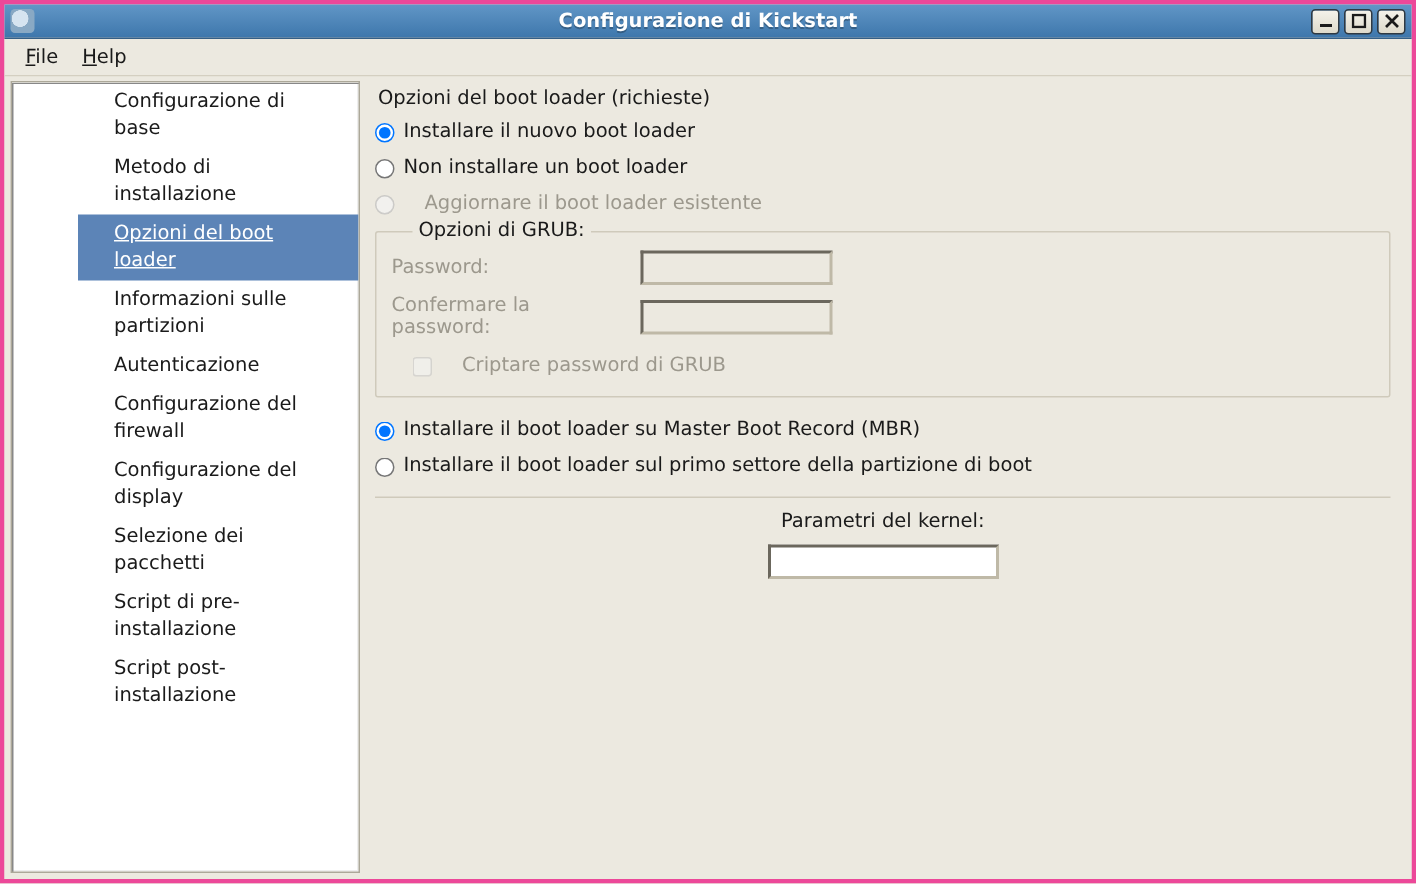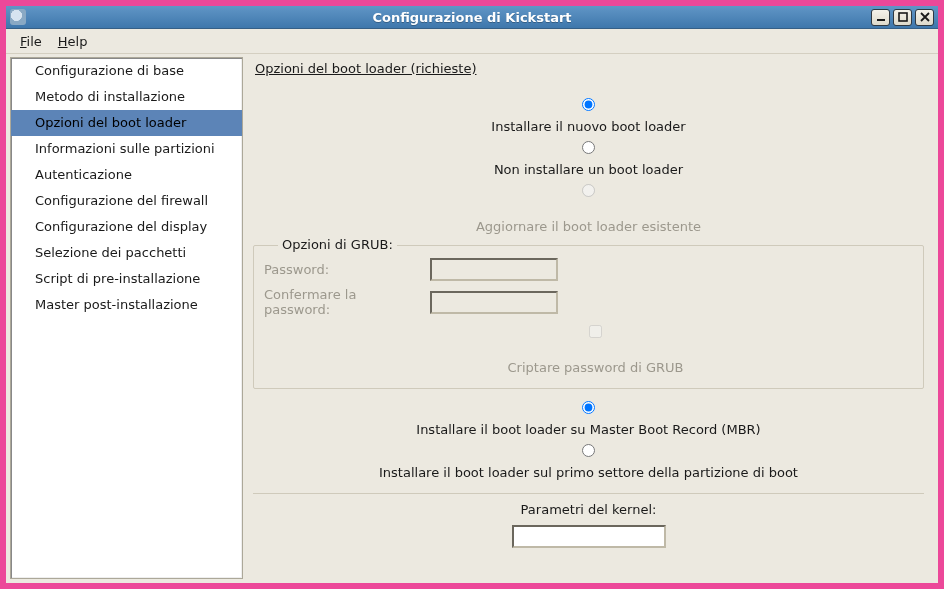--- a/index.html
+++ b/index.html
@@ -10,21 +10,21 @@
     background: #ece9e0;
     color: #1a1a1a;
   }
 
   
   .window {
     width: 944px;
     height: 589px;
     display: flex;
     flex-direction: column;
-    border: 6px solid #ec4899;
+    border: 3px solid #ec4899;
   }
   .titlebar {
     height: 23px;
     background: linear-gradient(to bottom, #6196c6 0%, #3e77ac 100%);
     display:flex;
     align-items:center;
     color:#fff;
     font-weight:bold;
     font-size:13px;
     border-bottom:1px solid #355f86;
@@ -85,52 +85,52 @@
     width:233px;
     background:#fff;
     border:1px solid #aca899;
     box-shadow: inset 1px 1px 0 #888, inset -1px -1px 0 #eee;
     overflow:hidden;
   }
   .sidebar .row{
     padding:4px 24px;
     line-height:18px;
     cursor:pointer;
+    margin-left:44px;
   }
   .sidebar .row.selected{
     background:#5c84b7;
-    color:#000000;
+    color:#ffffff;
+    text-decoration:underline;
   }
 
   .content{
     flex:1;
     padding:4px 10px 4px 6px;
   }
 
   
   .frame{
     margin-bottom:8px;
     position:relative;
   }
   .frame-label{
     display:block;
-    margin-bottom:20px;
+    margin-bottom:3px;
     padding-left:2px;
-    text-decoration:underline;
   }
   .top-group { border-bottom:1px solid #cfcabb; padding-bottom:8px; }
 
   
   .radio, .check{
     display:flex;
     align-items:center;
     gap:6px;
     padding:2px 0;
     line-height:20px;
-    flex-direction:column;
   }
   .radio input, .check input{ margin:0; }
   .disabled, .disabled *{ color:#9c988d !important;gap:20px; }
   .check input[disabled]{ filter:grayscale(1) opacity(.7); }
 
   .grub-box{
     border:1px solid #cfcabb;
     border-radius:2px;
     padding:6px 10px 8px 10px;
     margin-top:6px;
@@ -208,21 +208,21 @@
     <div class="sidebar">
       <div class="row">Configurazione di base</div>
       <div class="row">Metodo di installazione</div>
       <div class="row selected">Opzioni del boot loader</div>
       <div class="row">Informazioni sulle partizioni</div>
       <div class="row">Autenticazione</div>
       <div class="row">Configurazione del firewall</div>
       <div class="row">Configurazione del display</div>
       <div class="row">Selezione dei pacchetti</div>
       <div class="row">Script di pre-installazione</div>
-      <div class="row">Master post-installazione</div>
+      <div class="row">Script post-installazione</div>
     </div>
 
     <div class="content">
 
       <div class="frame top-group">
         <span class="frame-label">Opzioni del boot loader (richieste)</span>
 
         <div class="radio">
           <input type="radio" name="blinstall" checked="" style="">
           <span>Installare il nuovo boot loader</span>

